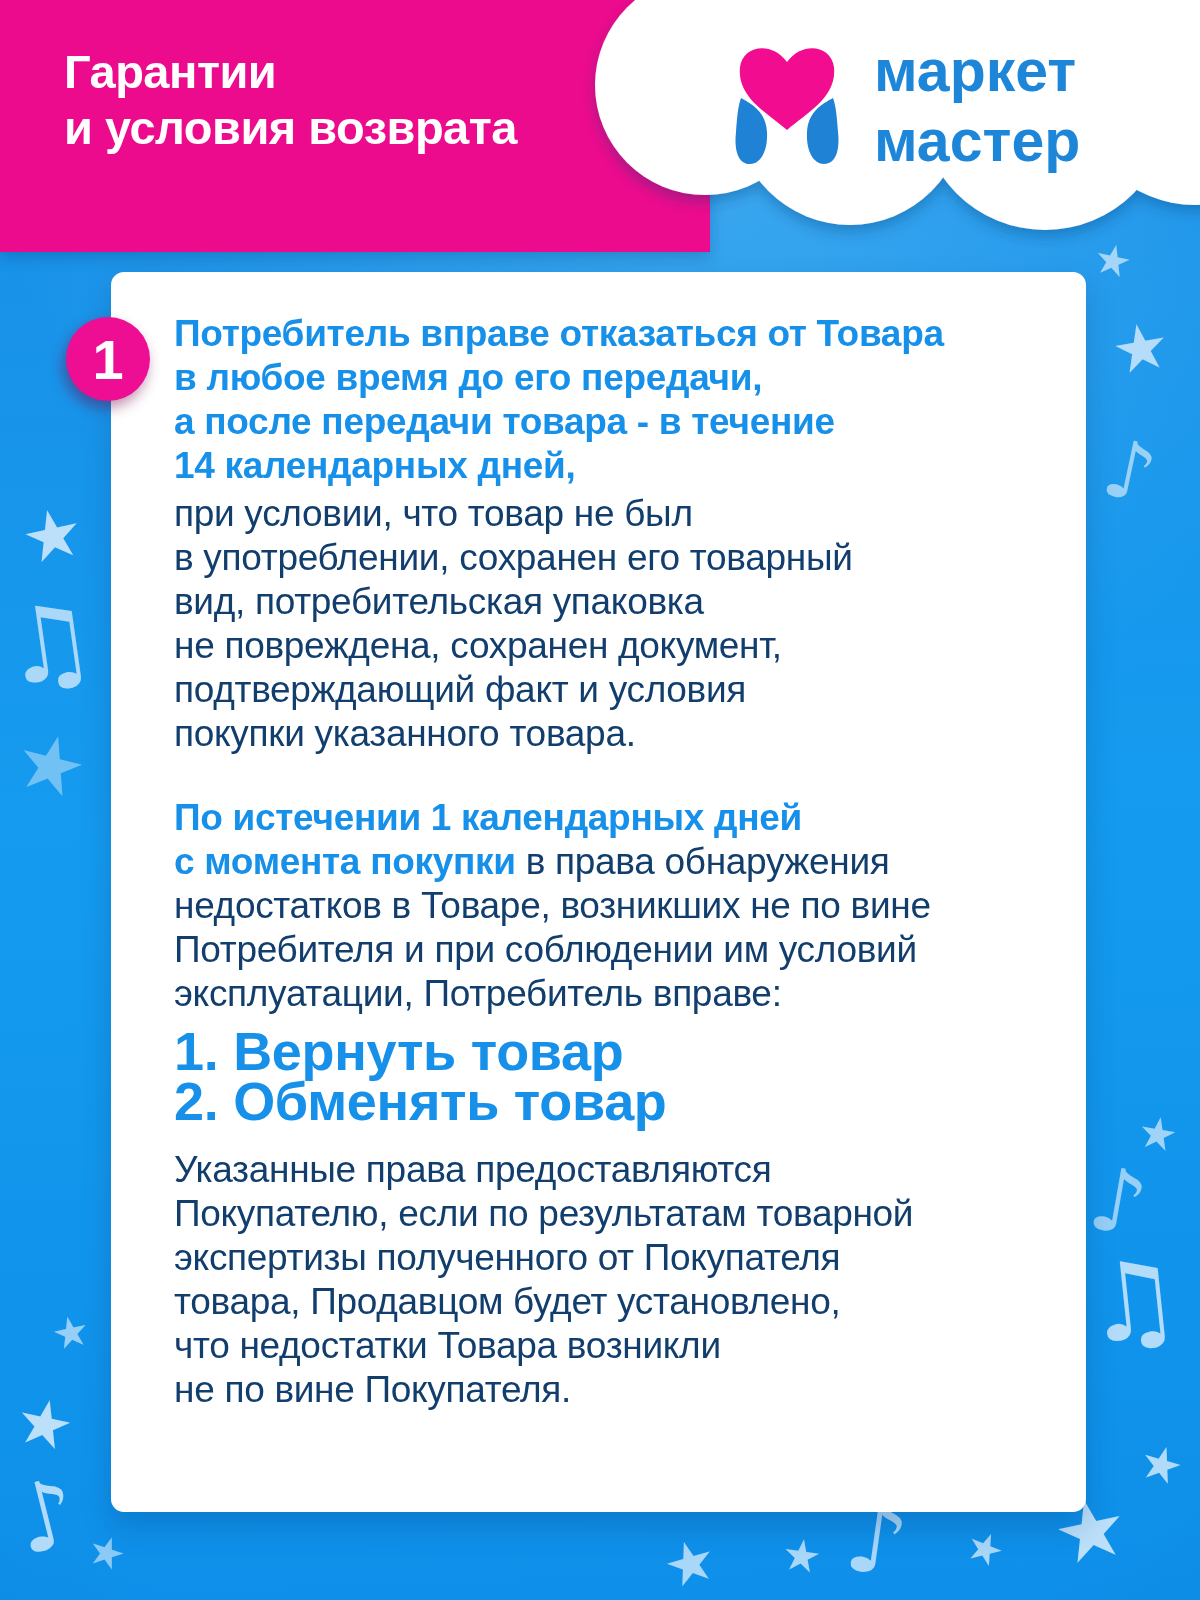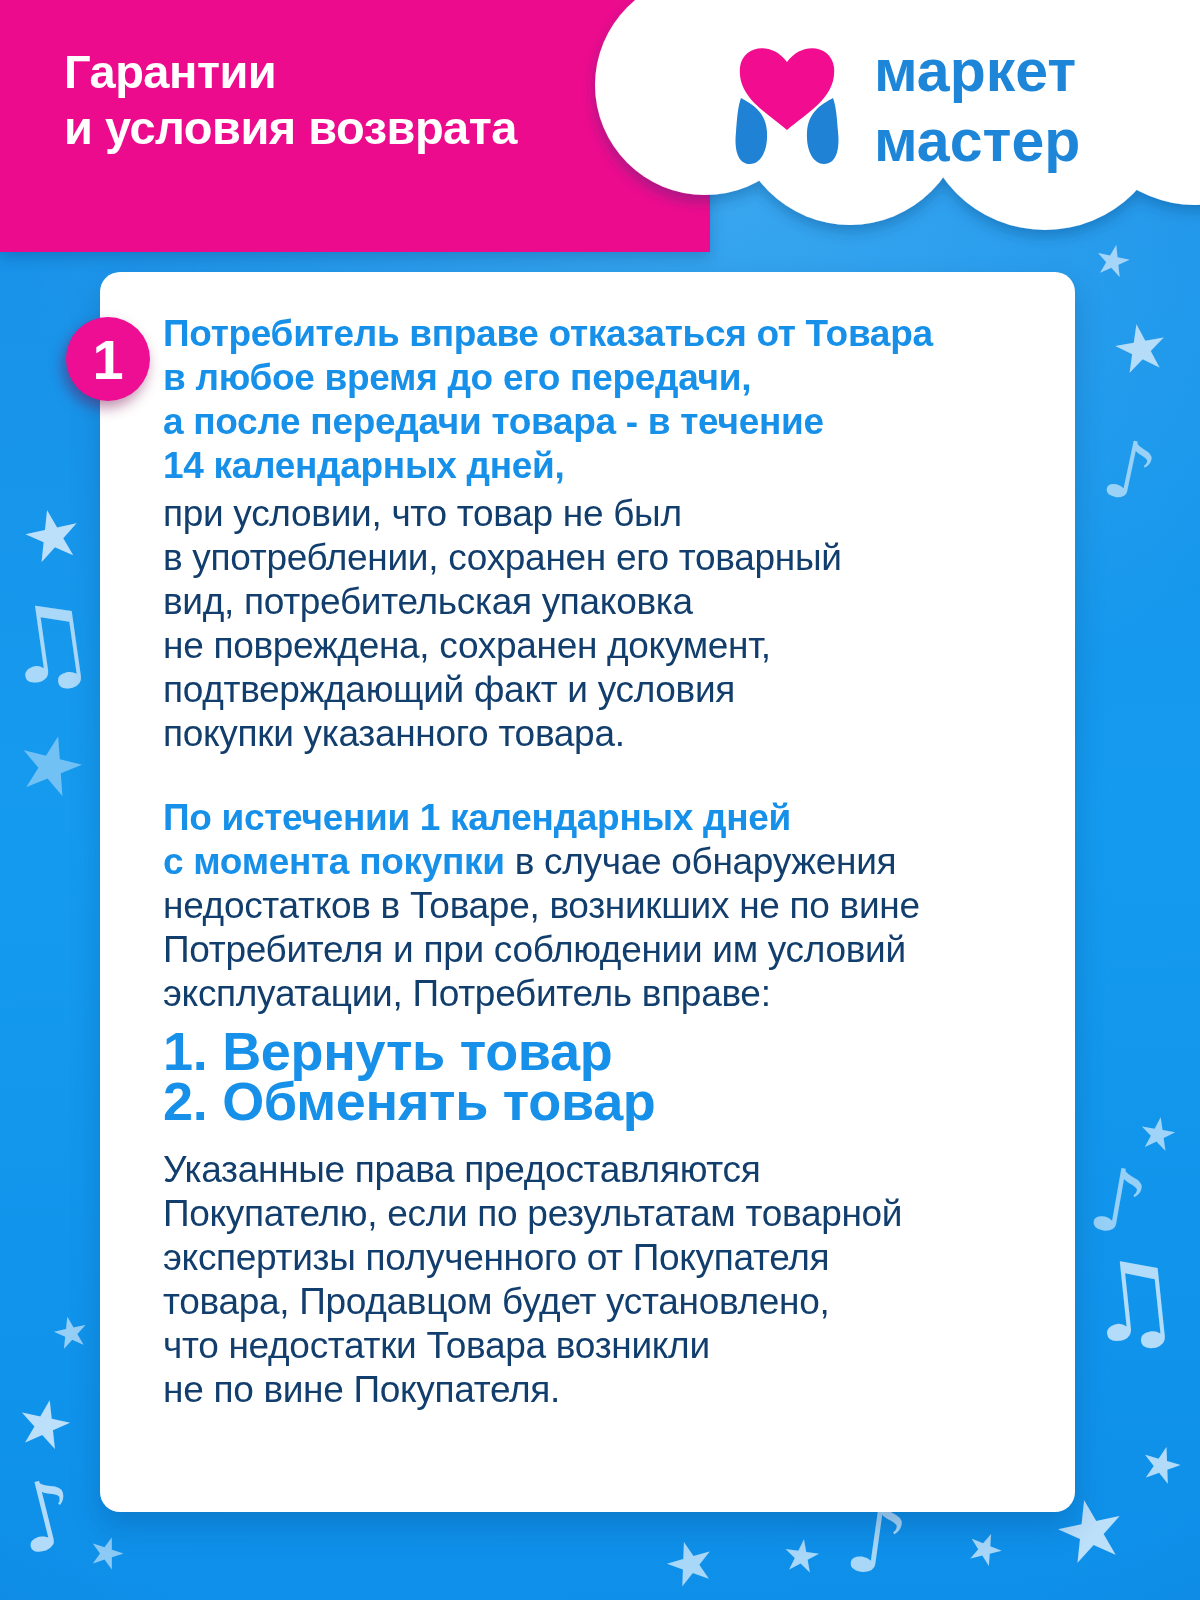--- a/index.html
+++ b/index.html
@@ -27,22 +27,22 @@
     letter-spacing:-.5px;white-space:pre-line;
   }
   
   .cloud-svg{position:absolute;left:560px;top:0;z-index:3;}
   .cloud-svg text{
     font-family:"Liberation Sans","DejaVu Sans",sans-serif;
     font-weight:bold;font-size:59px;letter-spacing:0;
   }
   
   .card{
-    position:absolute;left:100px;top:272px;width:975px;height:1240px;z-index:2;
-    background:#ffffff;border-radius:20px;
+    position:absolute;left:111px;top:272px;width:975px;height:1240px;z-index:2;
+    background:#ffffff;border-radius:13px;
     box-shadow:0 14px 30px rgba(0,45,100,.22);
     box-sizing:border-box;padding:40px 40px 15px 63px;
   }
   .badge{
     position:absolute;left:66px;top:317px;width:84px;height:84px;z-index:4;
     background:#ed0e93;border-radius:50%;
     box-shadow:-3px 7px 14px rgba(110,4,70,.45);
     display:flex;align-items:center;justify-content:center;
     color:#ffffff;font-size:56px;font-weight:bold;
   }
@@ -116,21 +116,21 @@
 в любое время до его передачи,
 а после передачи товара - в течение
 14 календарных дней,</div>
     <div class="para p-navy">при условии, что товар не был
 в употреблении, сохранен его товарный
 вид, потребительская упаковка
 не повреждена, сохранен документ,
 подтверждающий факт и условия
 покупки указанного товара.</div>
     <div class="para mix"><span class="hl">По истечении 1 календарных дней
-с момента покупки</span> <span class="navy">в случае обнаружения
+с момента покупки</span> <span class="navy">в права обнаружения
 недостатков в Товаре, возникших не по вине
 Потребителя и при соблюдении им условий
 эксплуатации, Потребитель вправе:</span></div>
     <div class="rights-list">
       <div class="list-item">1. Вернуть товар</div>
       <div class="list-item">2. Обменять товар</div>
     </div>
     <div class="para p-navy last">Указанные права предоставляются
 Покупателю, если по результатам товарной
 экспертизы полученного от Покупателя

